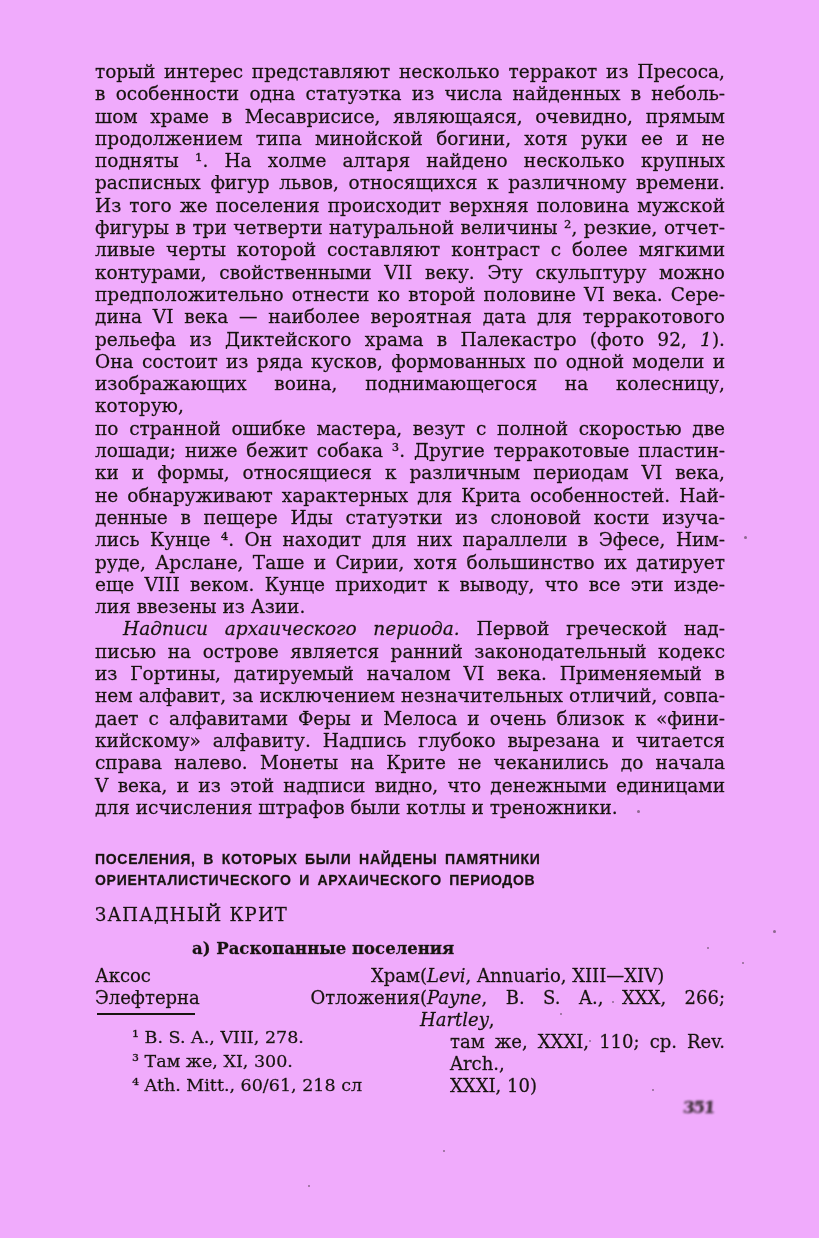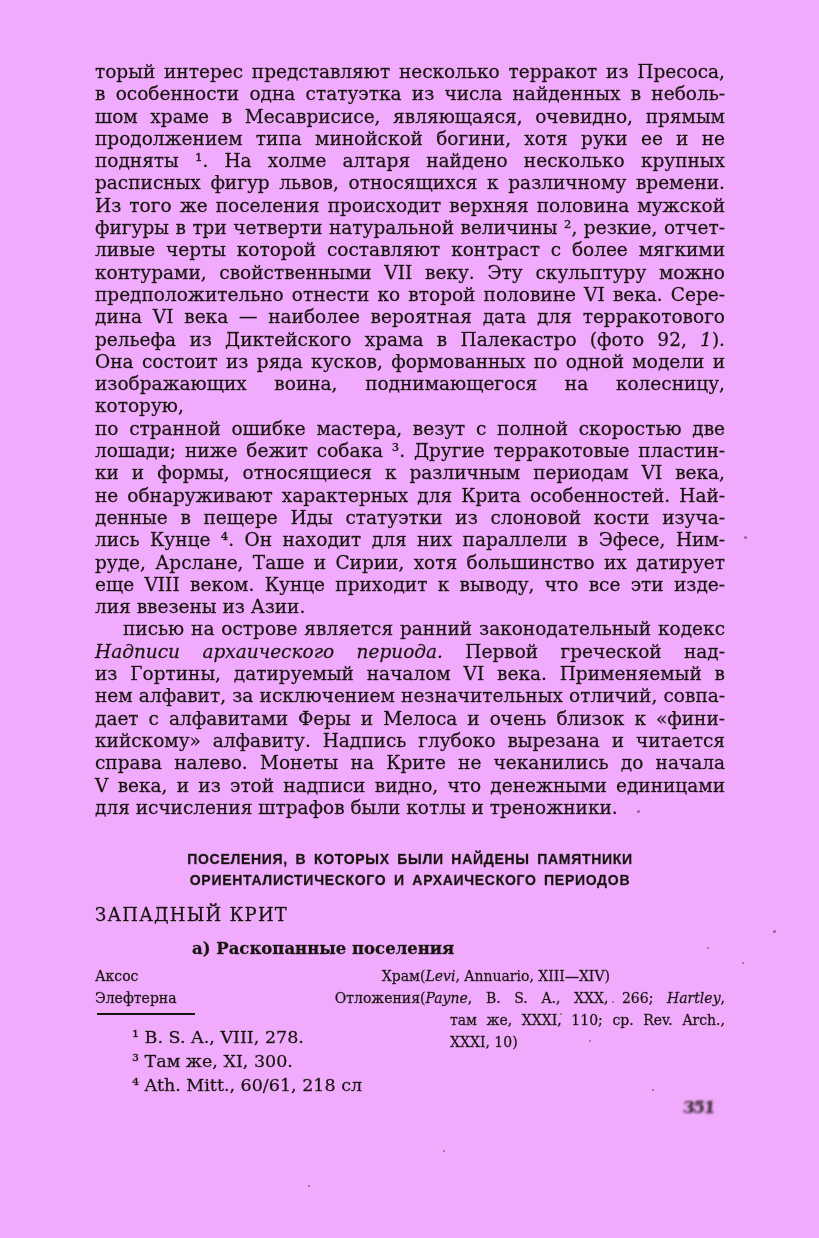--- a/index.html
+++ b/index.html
@@ -8,27 +8,27 @@
     color:#17140f;font-family:"DejaVu Serif",serif;overflow:hidden;
     -webkit-text-stroke:0.3px rgba(23,20,15,0.75);
   }
   .content{position:absolute;left:95px;top:61px;width:630px;}
   .para{font-size:18.5px;line-height:22.3px;}
   .tline{text-align:justify;text-align-last:justify;}
   .tline-last{text-align-last:left;}
   .para-indent .tline:first-child{padding-left:28px;}
   i{font-style:italic;}
   .sec-heading{
-    margin-top:30px;text-align:center;
+    margin-top:30px;text-align:left;
     font-family:"Liberation Sans",sans-serif;font-weight:bold;
     font-size:14px;line-height:21px;letter-spacing:0.7px;word-spacing:3px;
   }
   .region{margin-top:13px;font-size:18px;letter-spacing:1.2px;line-height:22px;}
   .subsec{margin-top:12px;font-weight:bold;font-size:16.5px;line-height:21px;padding-left:97px;}
-  .sites-table{margin-top:6px;font-size:14px;line-height:22px;}
+  .sites-table{margin-top:6px;font-size:18px;line-height:22px;}
   .trow{display:flex;align-items:flex-start;}
   .c-site{width:125px;flex:none;}
   .c-type{width:200px;flex:none;text-align:right;}
   .c-cit{width:305px;flex:none;}
   .c-cit .tline{padding-left:30px;}
   .c-cit .tline:first-child{padding-left:0;}
   .fn-rule{position:absolute;left:97px;top:1013px;width:98px;height:2px;background:#17140f;}
   .footnotes{position:absolute;left:101px;top:1025px;width:630px;font-size:17.5px;line-height:24px;}
   .footnotes .fn{padding-left:31px;}
   .pageno{
@@ -64,22 +64,22 @@
         <div class="tline">ки и формы, относящиеся к различным периодам VI века,</div>
         <div class="tline">не обнаруживают характерных для Крита особенностей. Най-</div>
         <div class="tline">денные в пещере Иды статуэтки из слоновой кости изуча-</div>
         <div class="tline">лись Кунце ⁴. Он находит для них параллели в Эфесе, Ним-</div>
         <div class="tline">руде, Арслане, Таше и Сирии, хотя большинство их датирует</div>
         <div class="tline">еще VIII веком. Кунце приходит к выводу, что все эти изде-</div>
         <div class="tline tline-last">лия ввезены из Азии.</div>
       </div>
 
     <div class="para para-indent">
+        <div class="tline"><i>Надписи архаического периода.</i><span> Первой греческой над-</span></div>
         <div class="tline">писью на острове является ранний законодательный кодекс</div>
-        <div class="tline"><i>Надписи архаического периода.</i><span> Первой греческой над-</span></div>
         <div class="tline">из Гортины, датируемый началом VI века. Применяемый в</div>
         <div class="tline">нем алфавит, за исключением незначительных отличий, совпа-</div>
         <div class="tline">дает с алфавитами Феры и Мелоса и очень близок к «фини-</div>
         <div class="tline">кийскому» алфавиту. Надпись глубоко вырезана и читается</div>
         <div class="tline">справа налево. Монеты на Крите не чеканились до начала</div>
         <div class="tline">V века, и из этой надписи видно, что денежными единицами</div>
         <div class="tline tline-last">для исчисления штрафов были котлы и треножники.</div>
       </div>
 
     <div class="sec-heading">

